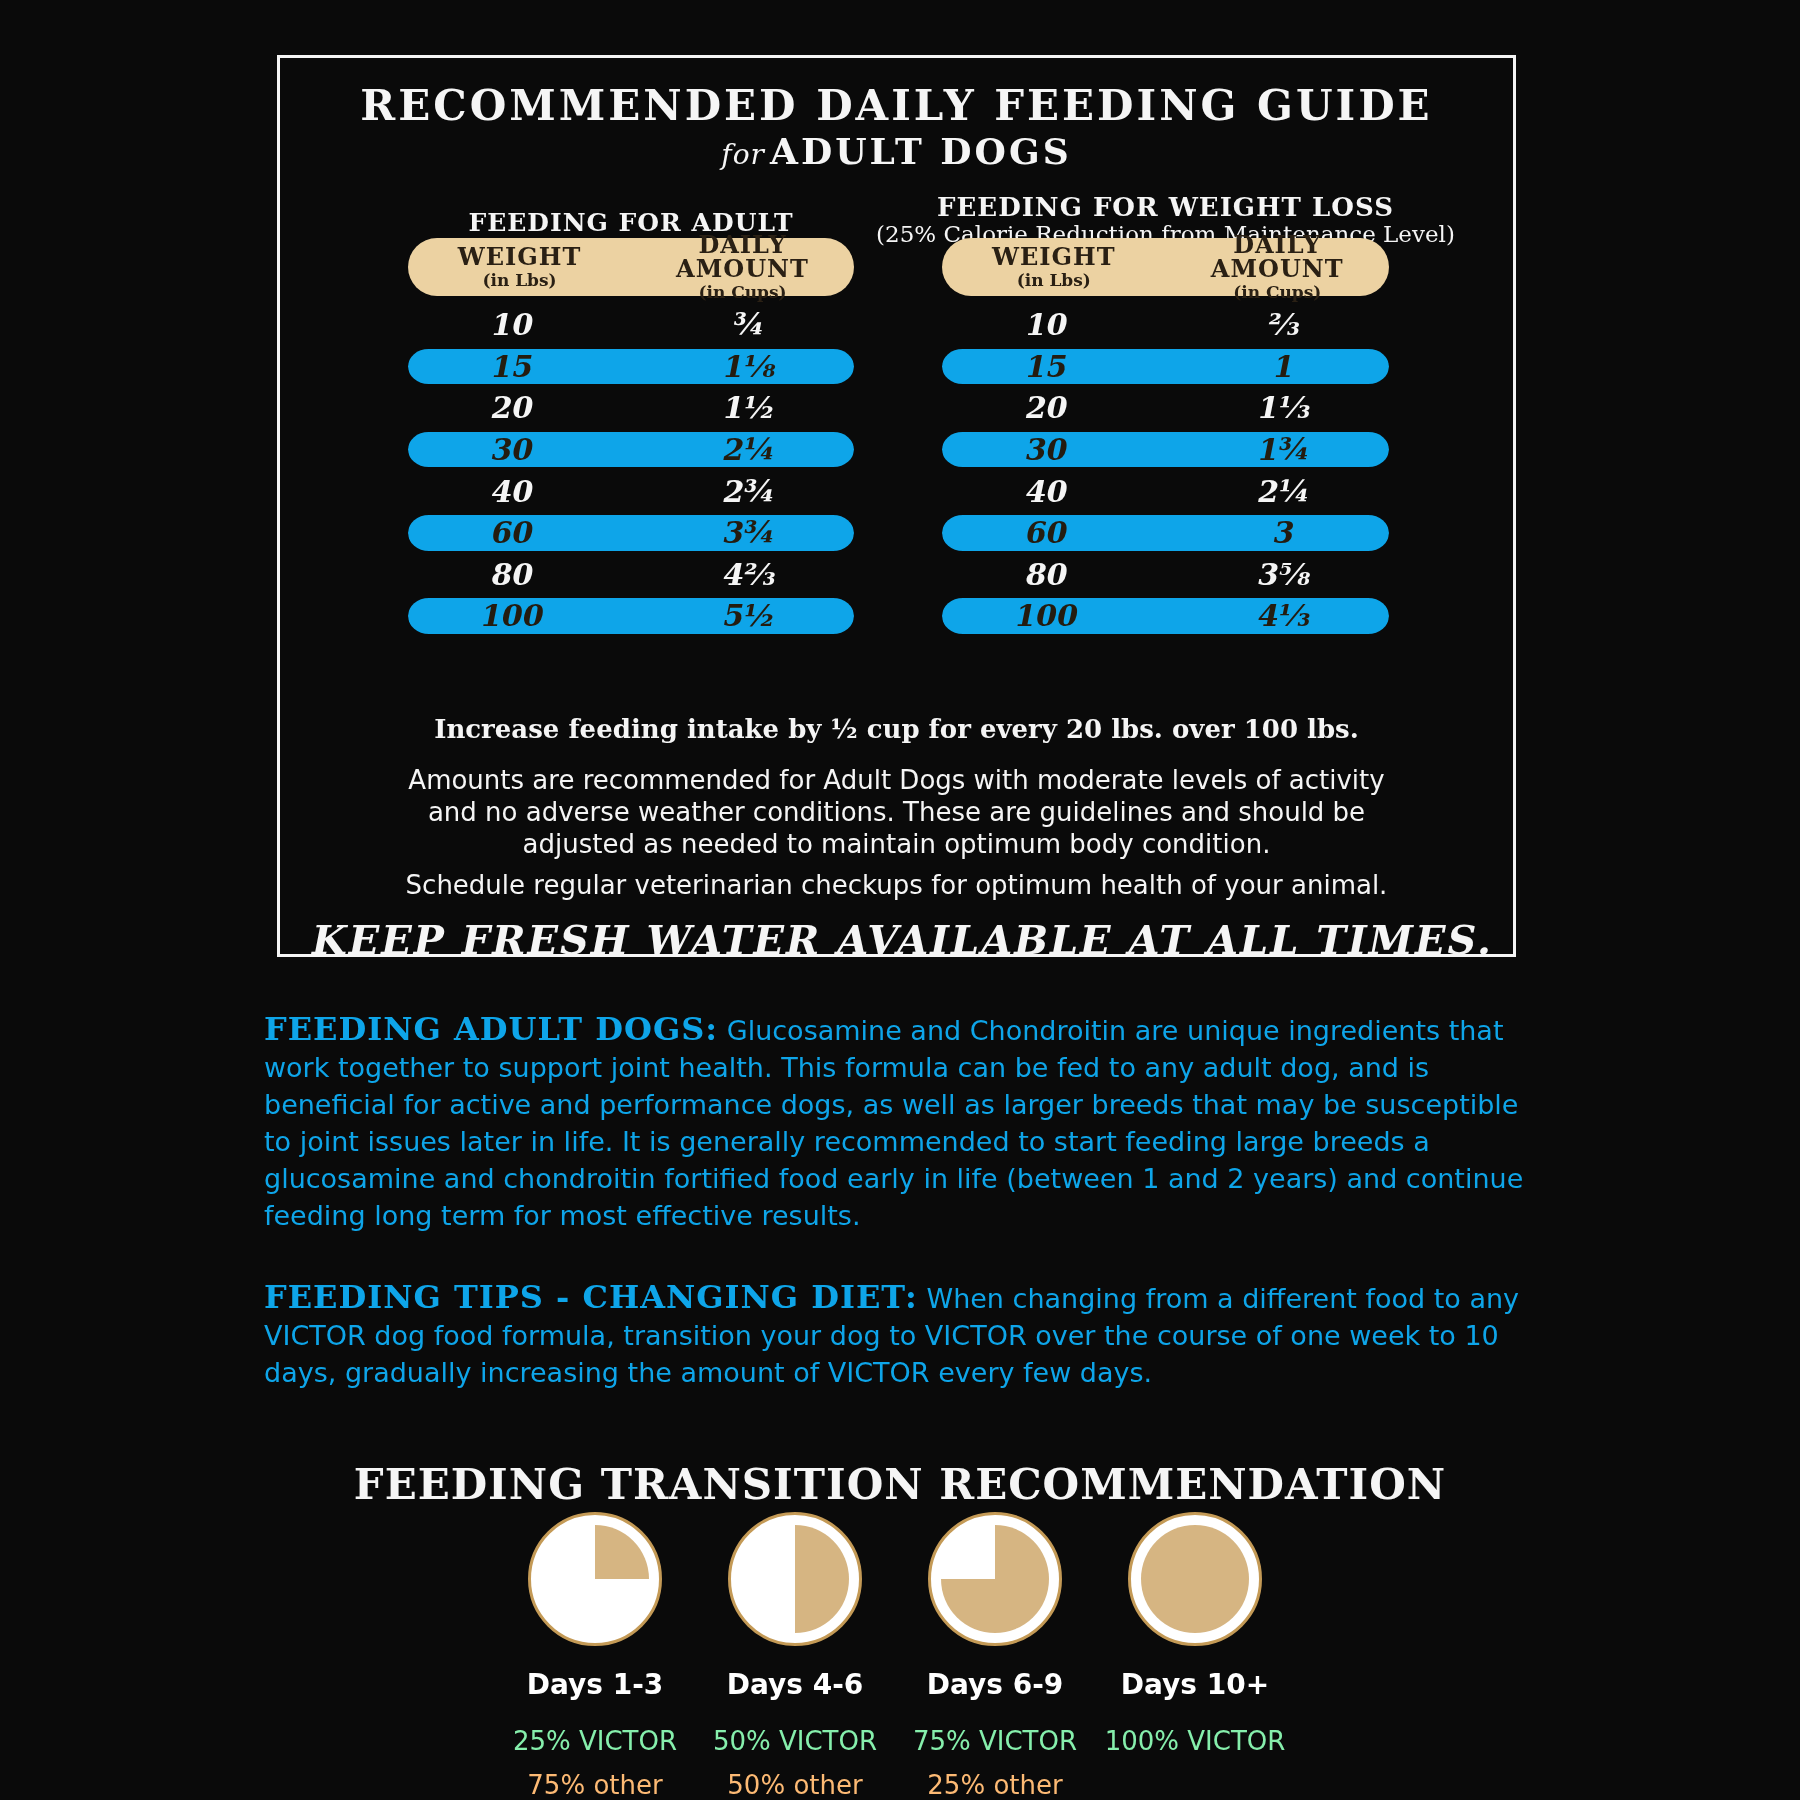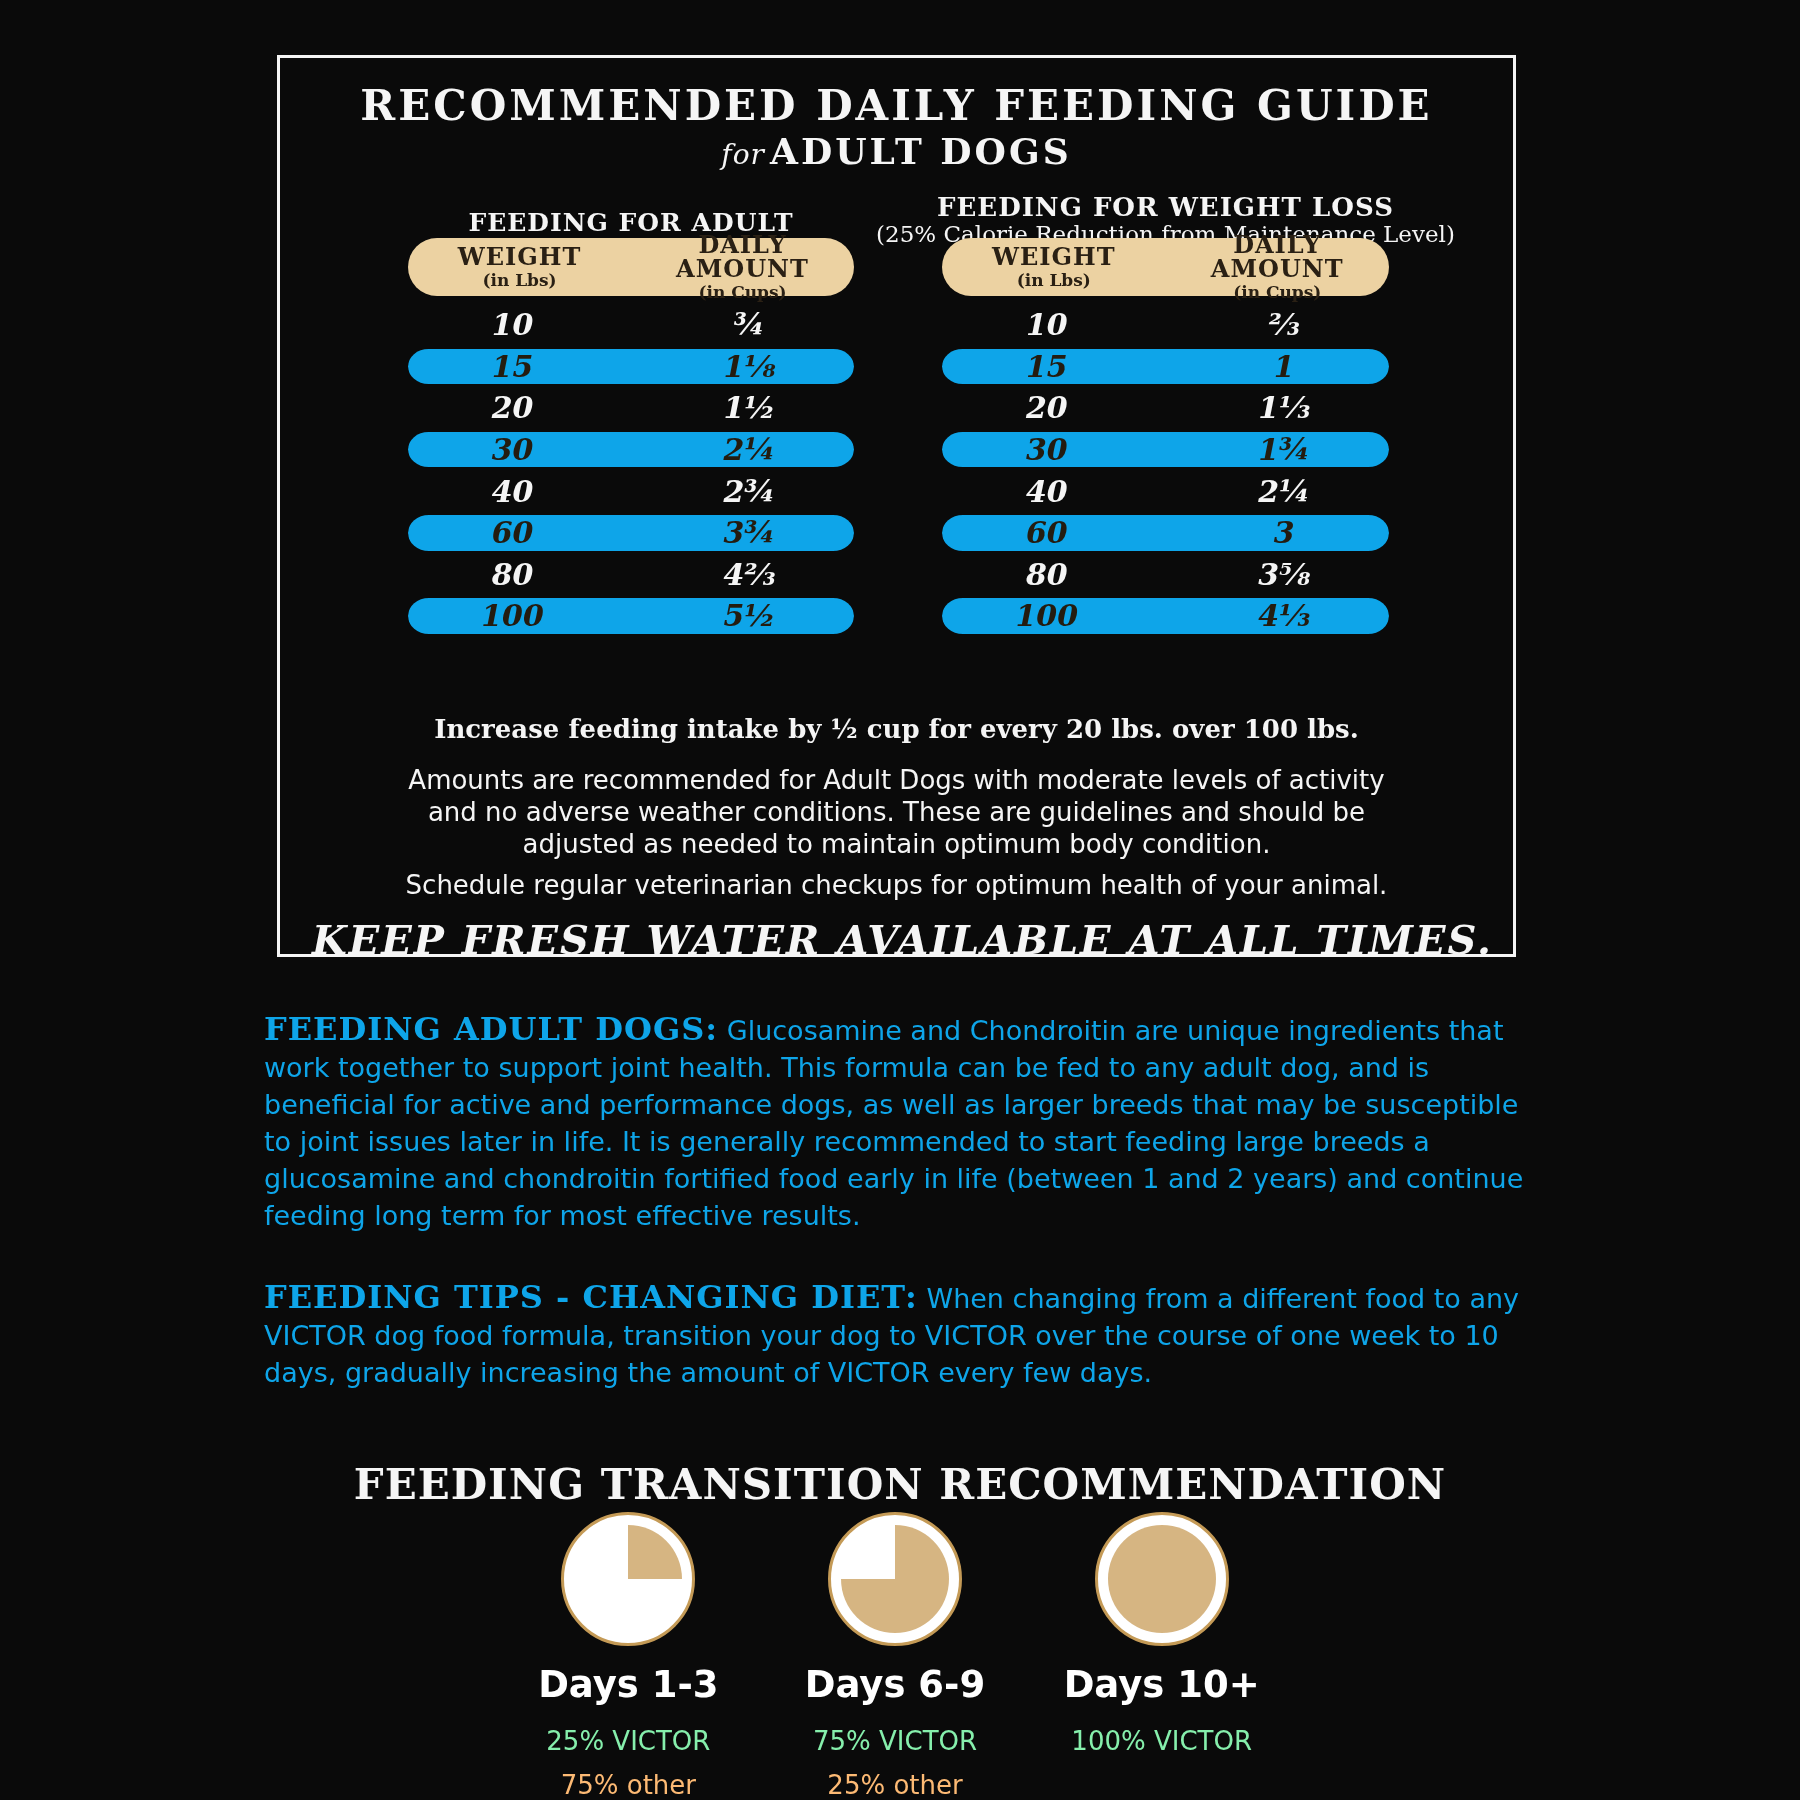--- a/index.html
+++ b/index.html
@@ -54,21 +54,21 @@
   .section1{top:984px;}
   .section2{top:1252px;}
   
   .tr-heading{position:absolute;left:0;right:0;top:1460px;text-align:center;
     font-family:"DejaVu Serif",serif;font-weight:bold;font-size:42px;letter-spacing:1px;}
   .tr-row{position:absolute;left:495px;width:800px;top:1512px;display:flex;}
   .tr-step{flex:1;display:flex;flex-direction:column;align-items:center;}
   .pie-outer{width:128px;height:128px;border-radius:50%;border:3px solid #c49a56;
     background:#ffffff;display:flex;align-items:center;justify-content:center;}
   .pie{width:108px;height:108px;border-radius:50%;background:#d6b582;}
-  .tr-days{margin-top:24px;font-weight:bold;font-size:37px;line-height:30px;color:#ffffff;}
+  .tr-days{margin-top:24px;font-weight:bold;font-size:28px;line-height:30px;color:#ffffff;}
   .tr-victor{margin-top:26px;font-size:26px;line-height:30px;color:#86efac;}
   .tr-other{margin-top:14px;font-size:26px;line-height:30px;color:#fdba74;}
 </style>
 </head>
 <body>
 
 <div class="guide-box">
   <div class="g-title1">RECOMMENDED DAILY FEEDING GUIDE</div>
   <div class="g-title2">
     <span class="for">for</span>
@@ -188,20 +188,28 @@
   <div class="tr-step">
     <div class="pie-outer">
         <div class="pie" style="background: conic-gradient(rgb(214, 181, 130) 0deg, rgb(214, 181, 130) 25%, rgb(255, 255, 255) 25%, rgb(255, 255, 255) 100%);"></div>
       </div>
     <div class="tr-days">Days 1-3</div>
     <div class="tr-victor">25% VICTOR</div>
     <div class="tr-other">75% other</div>
   </div>
   <div class="tr-step">
     <div class="pie-outer">
+        <div class="pie" style="background: conic-gradient(rgb(214, 181, 130) 0deg, rgb(214, 181, 130) 50%, rgb(255, 255, 255) 50%, rgb(255, 255, 255) 100%);"></div>
+      </div>
+    <div class="tr-days">Days 4-6</div>
+    <div class="tr-victor">50% VICTOR</div>
+    <div class="tr-other">50% other</div>
+  </div>
+  <div class="tr-step">
+    <div class="pie-outer">
         <div class="pie" style="background: conic-gradient(rgb(214, 181, 130) 0deg, rgb(214, 181, 130) 75%, rgb(255, 255, 255) 75%, rgb(255, 255, 255) 100%);"></div>
       </div>
     <div class="tr-days">Days 6-9</div>
     <div class="tr-victor">75% VICTOR</div>
     <div class="tr-other">25% other</div>
   </div>
   <div class="tr-step">
     <div class="pie-outer">
         <div class="pie" style="background: conic-gradient(rgb(214, 181, 130) 0deg, rgb(214, 181, 130) 100%, rgb(255, 255, 255) 100%, rgb(255, 255, 255) 100%);"></div>
       </div>

